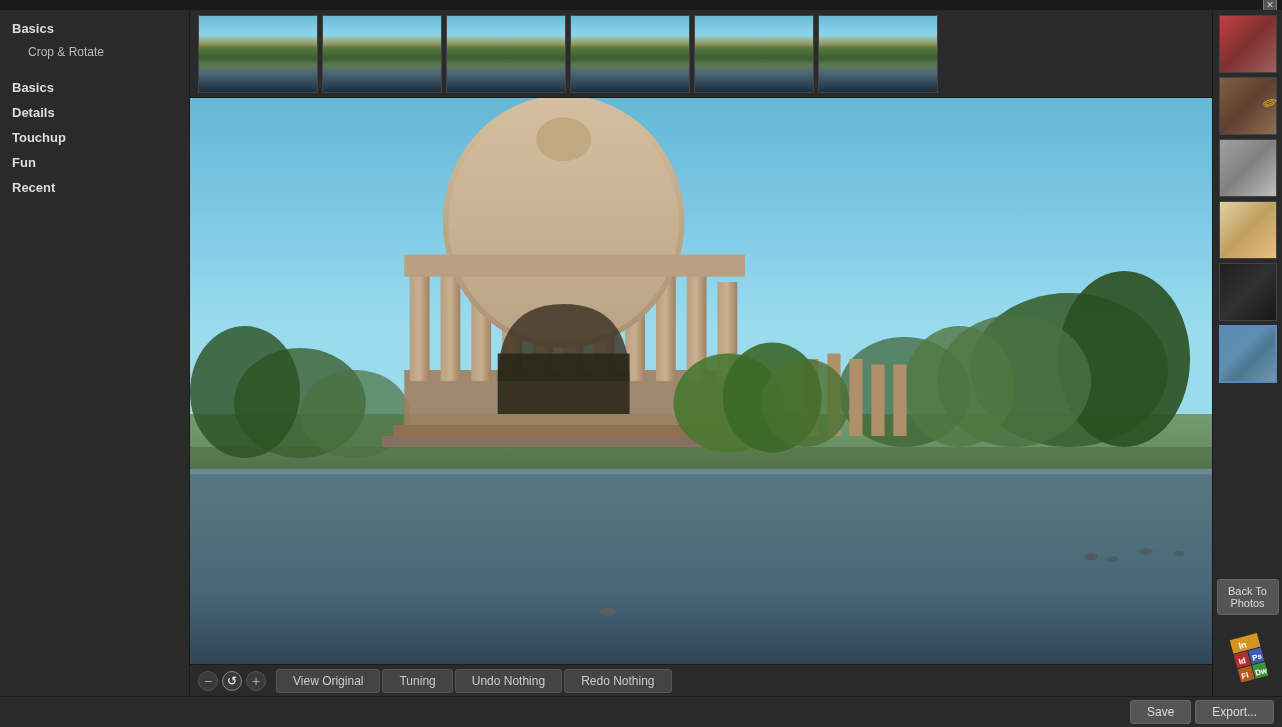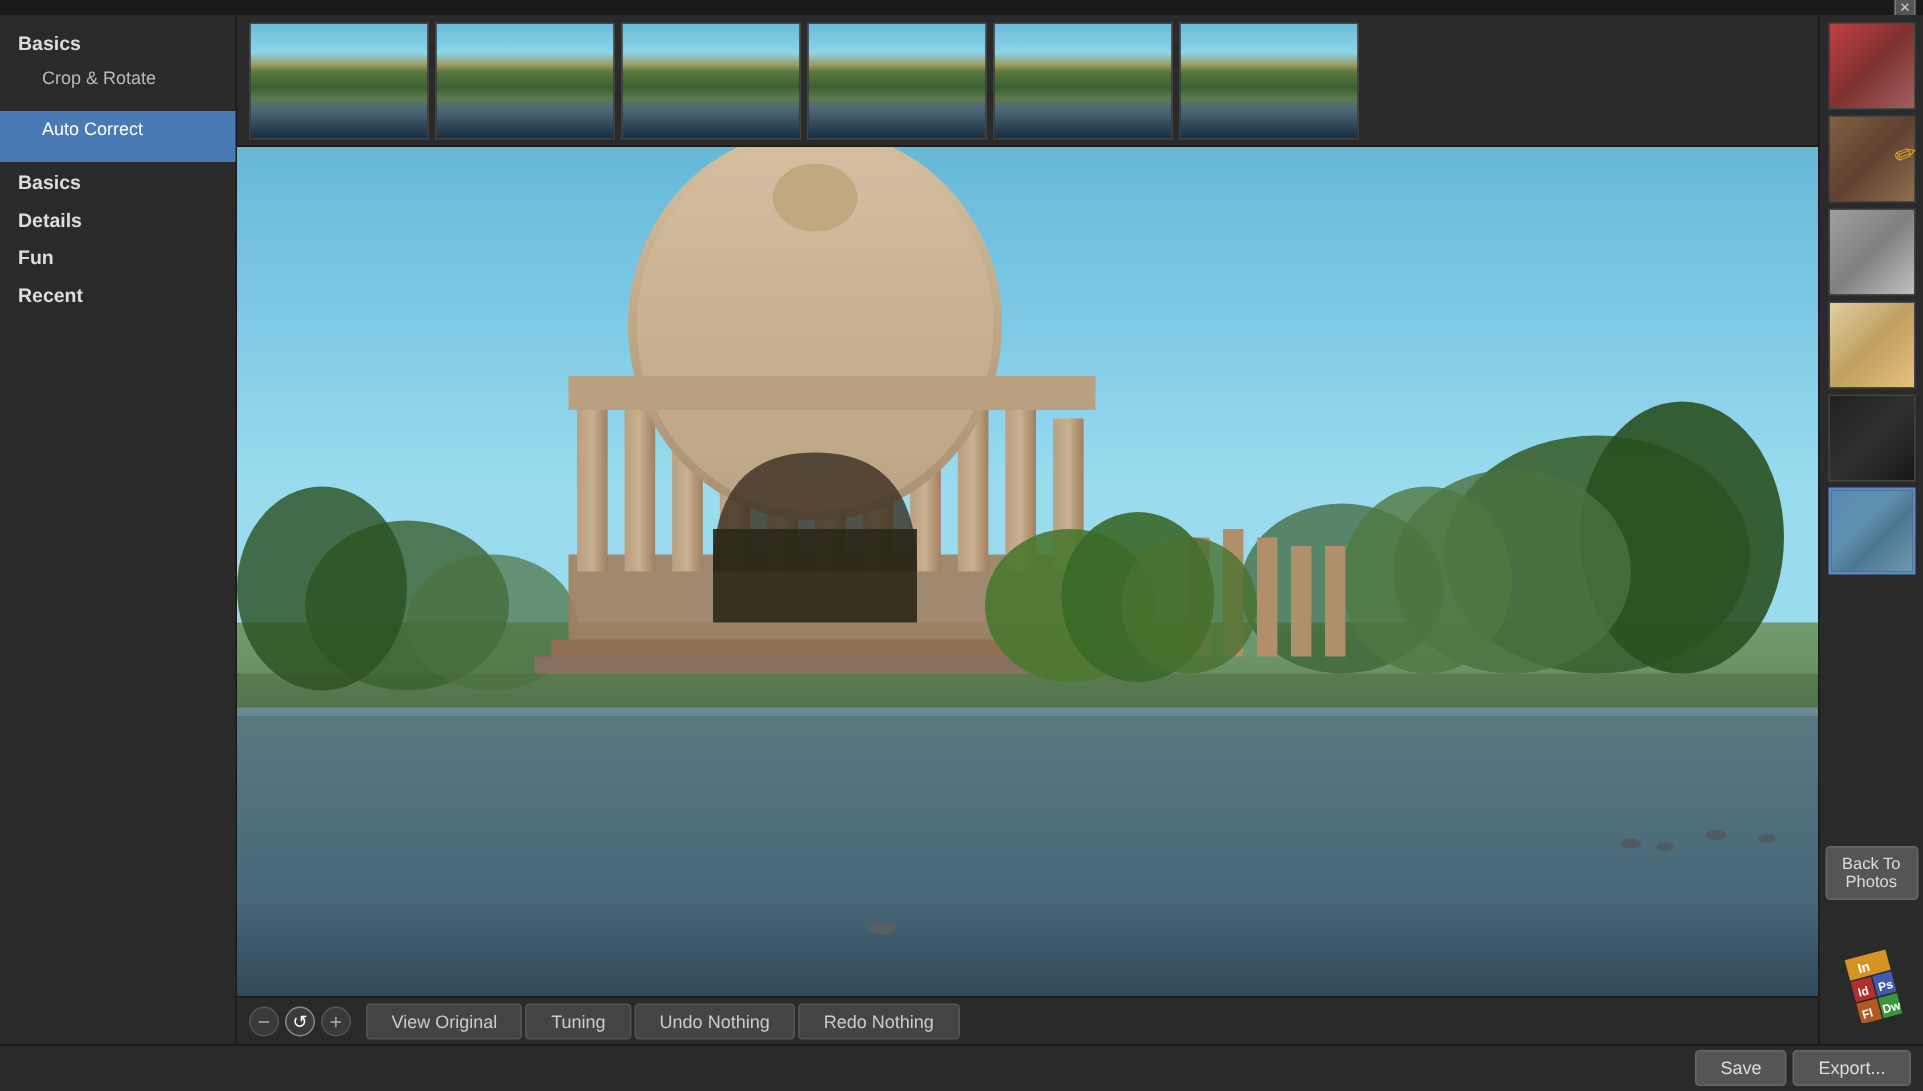--- a/index.html
+++ b/index.html
@@ -39,21 +39,21 @@
 
     
     #main-layout {
       display: flex;
       flex: 1;
       overflow: hidden;
     }
 
     
     #left-sidebar {
-      width: 158px;
+      width: 190px;
       background: #2a2a2a;
       border-right: 1px solid #1a1a1a;
       flex-shrink: 0;
       padding-top: 5px;
     }
 
     .sidebar-section-header {
       color: #ddd;
       font-weight: bold;
       font-size: 13px;
@@ -200,21 +200,21 @@
     .right-thumb-2 { background: linear-gradient(135deg, #806040 0%, #604030 50%, #907050 100%); }
     .right-thumb-3 { background: linear-gradient(135deg, #a0a0a0 0%, #808080 50%, #c0c0c0 100%); }
     .right-thumb-4 { background: linear-gradient(135deg, #e0d0a0 0%, #c0a060 50%, #e8c080 100%); }
     .right-thumb-5 { background: linear-gradient(135deg, #202020 0%, #303030 50%, #181818 100%); }
 
     .right-sidebar-bottom {
       margin-top: auto;
       display: flex;
       flex-direction: column;
       align-items: center;
-      gap: 21px;
+      gap: 6px;
       padding-bottom: 8px;
     }
 
     #back-to-photos-btn {
       background: #555;
       border: 1px solid #666;
       color: #ddd;
       font-size: 11px;
       padding: 5px 8px;
       cursor: pointer;
@@ -301,24 +301,24 @@
 <div id="top-bar">
   <div id="close-btn">✕</div>
 </div>
 
 <div id="main-layout">
 
   <div id="left-sidebar">
 
     <div class="sidebar-section-header">Basics</div>
     <div class="sidebar-item">Crop &amp; Rotate</div>
-    <div class="sidebar-item active">Auto Correct</div>
 
     <div class="sidebar-section-header">Basics</div>
     <div class="sidebar-section-header">Details</div>
+    <div class="sidebar-section-header">Touchup</div>
     <div class="sidebar-section-header">Fun</div>
     <div class="sidebar-section-header">Recent</div>
   </div>
 
   <div id="center-content">
 
     <div id="filmstrip">
       <div class="filmstrip-thumb">
         <div class="thumb-content"></div>
       </div>

